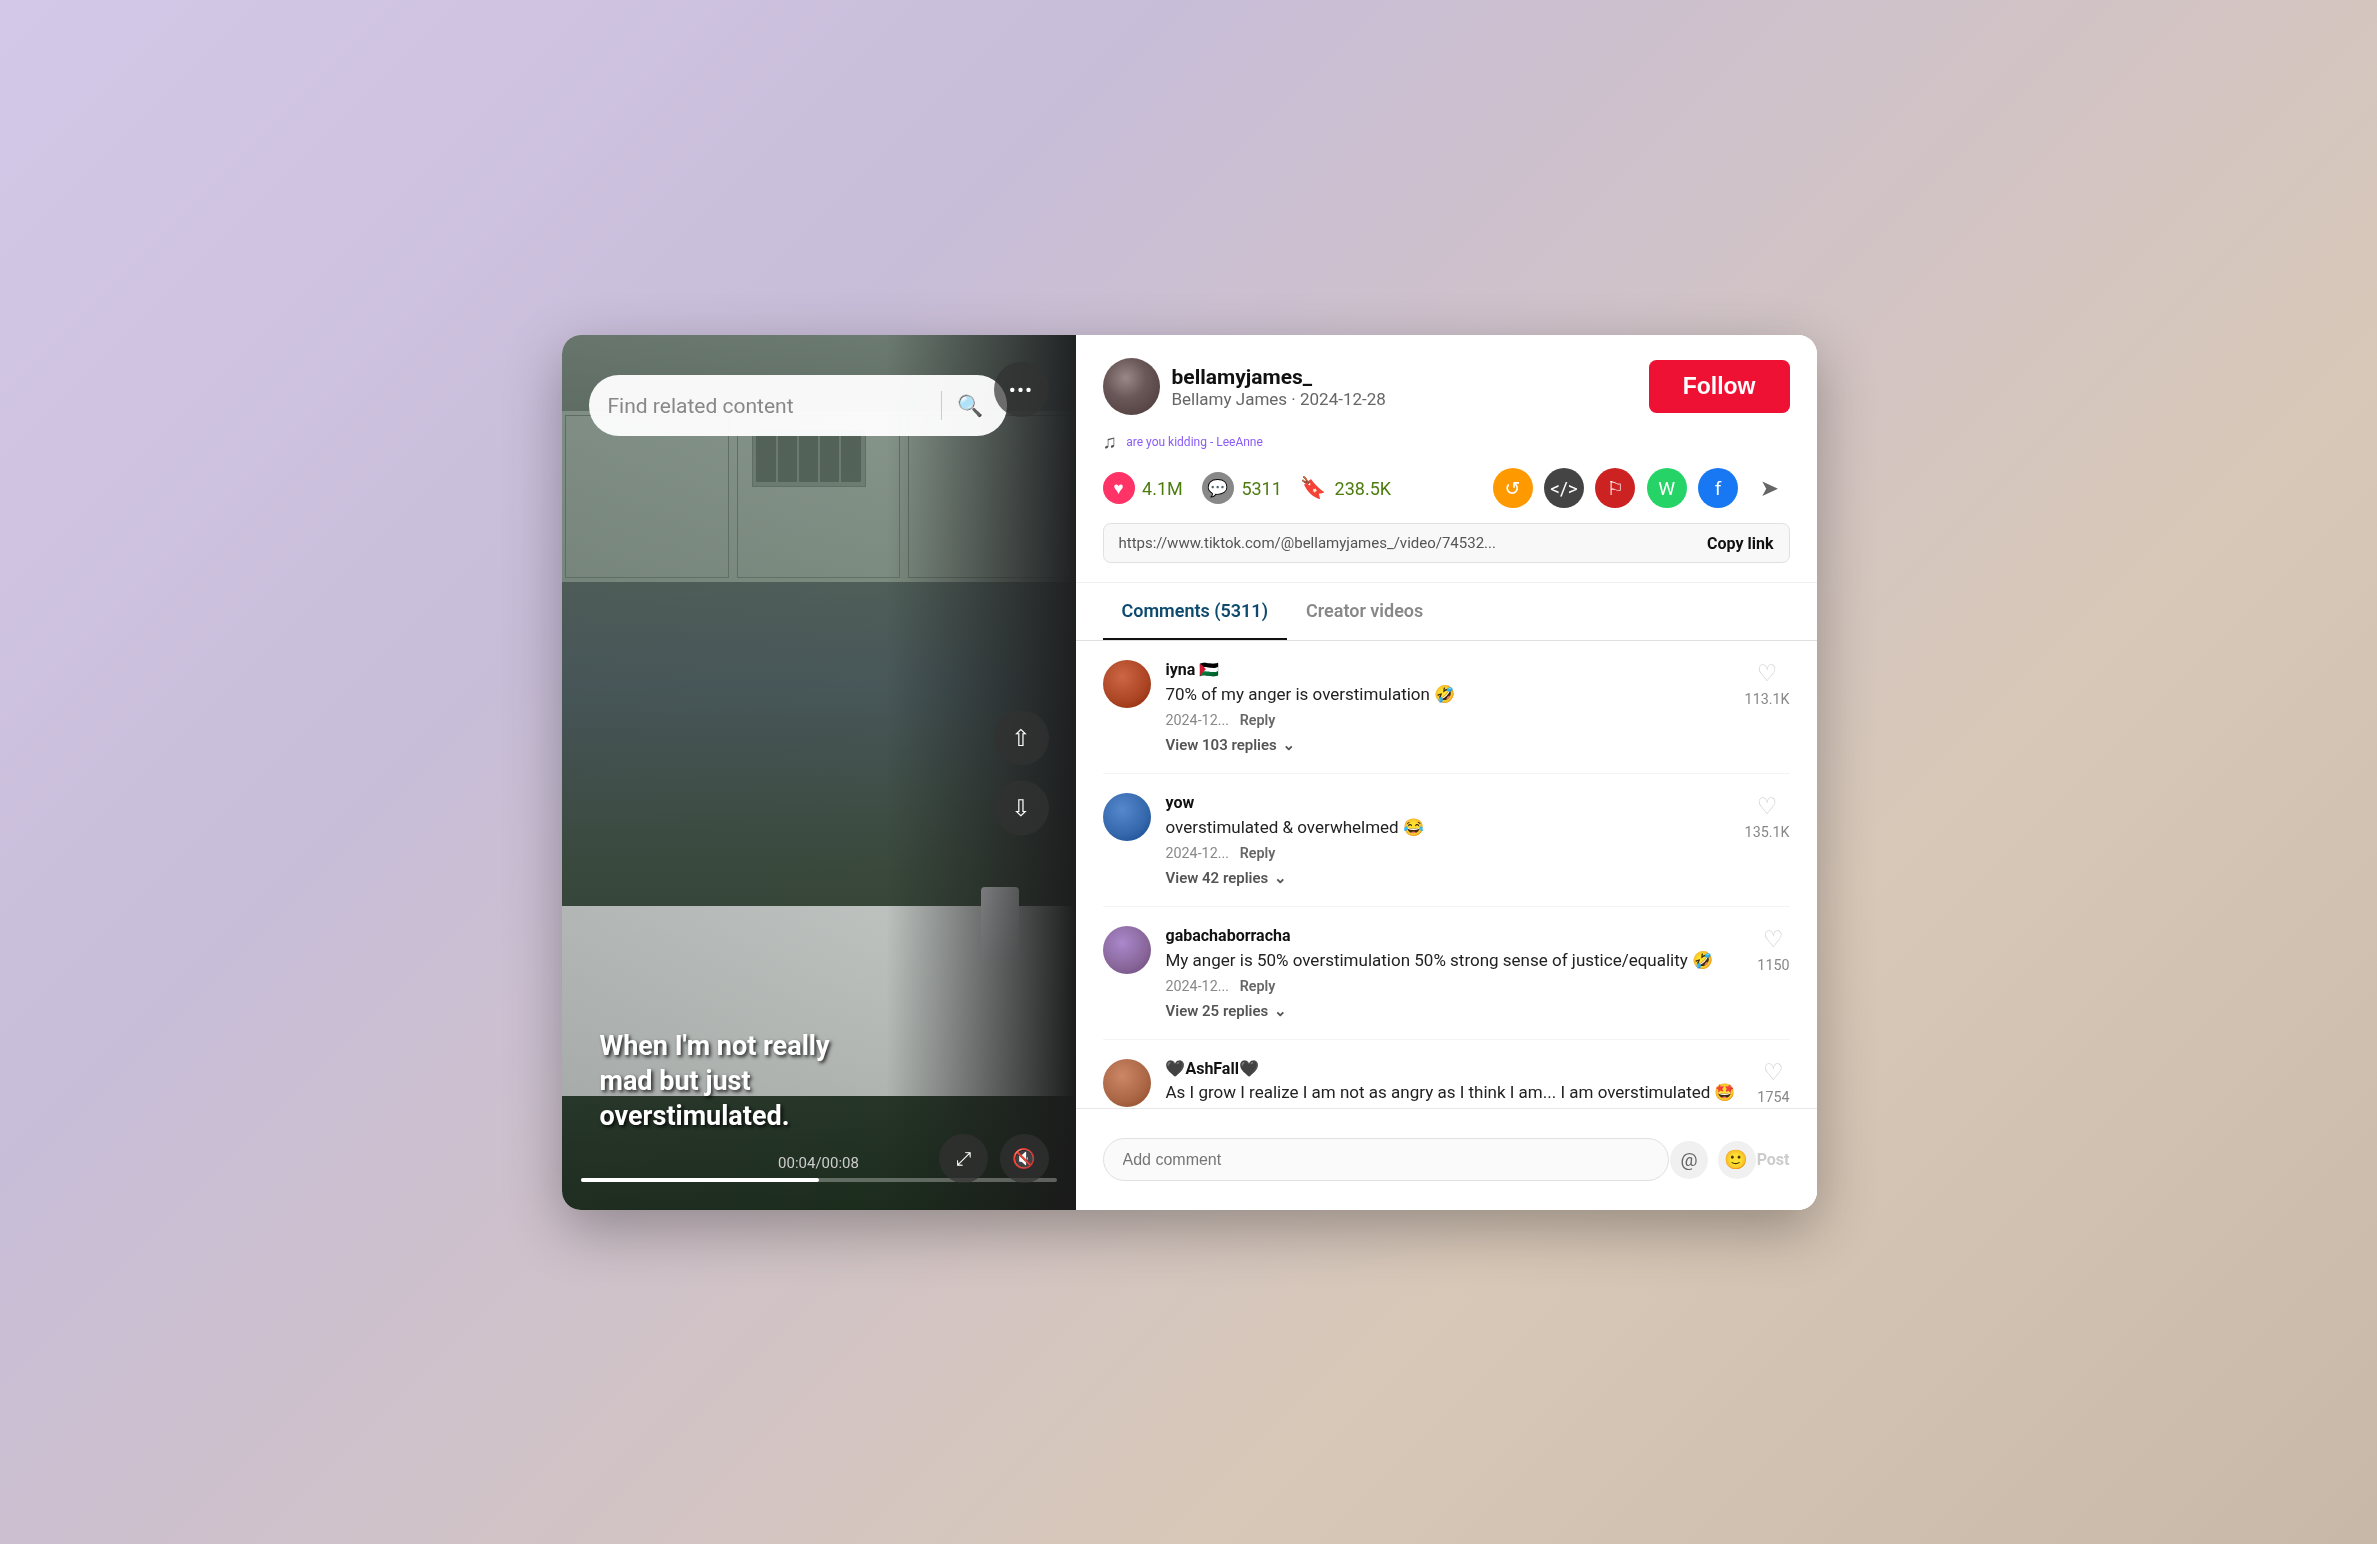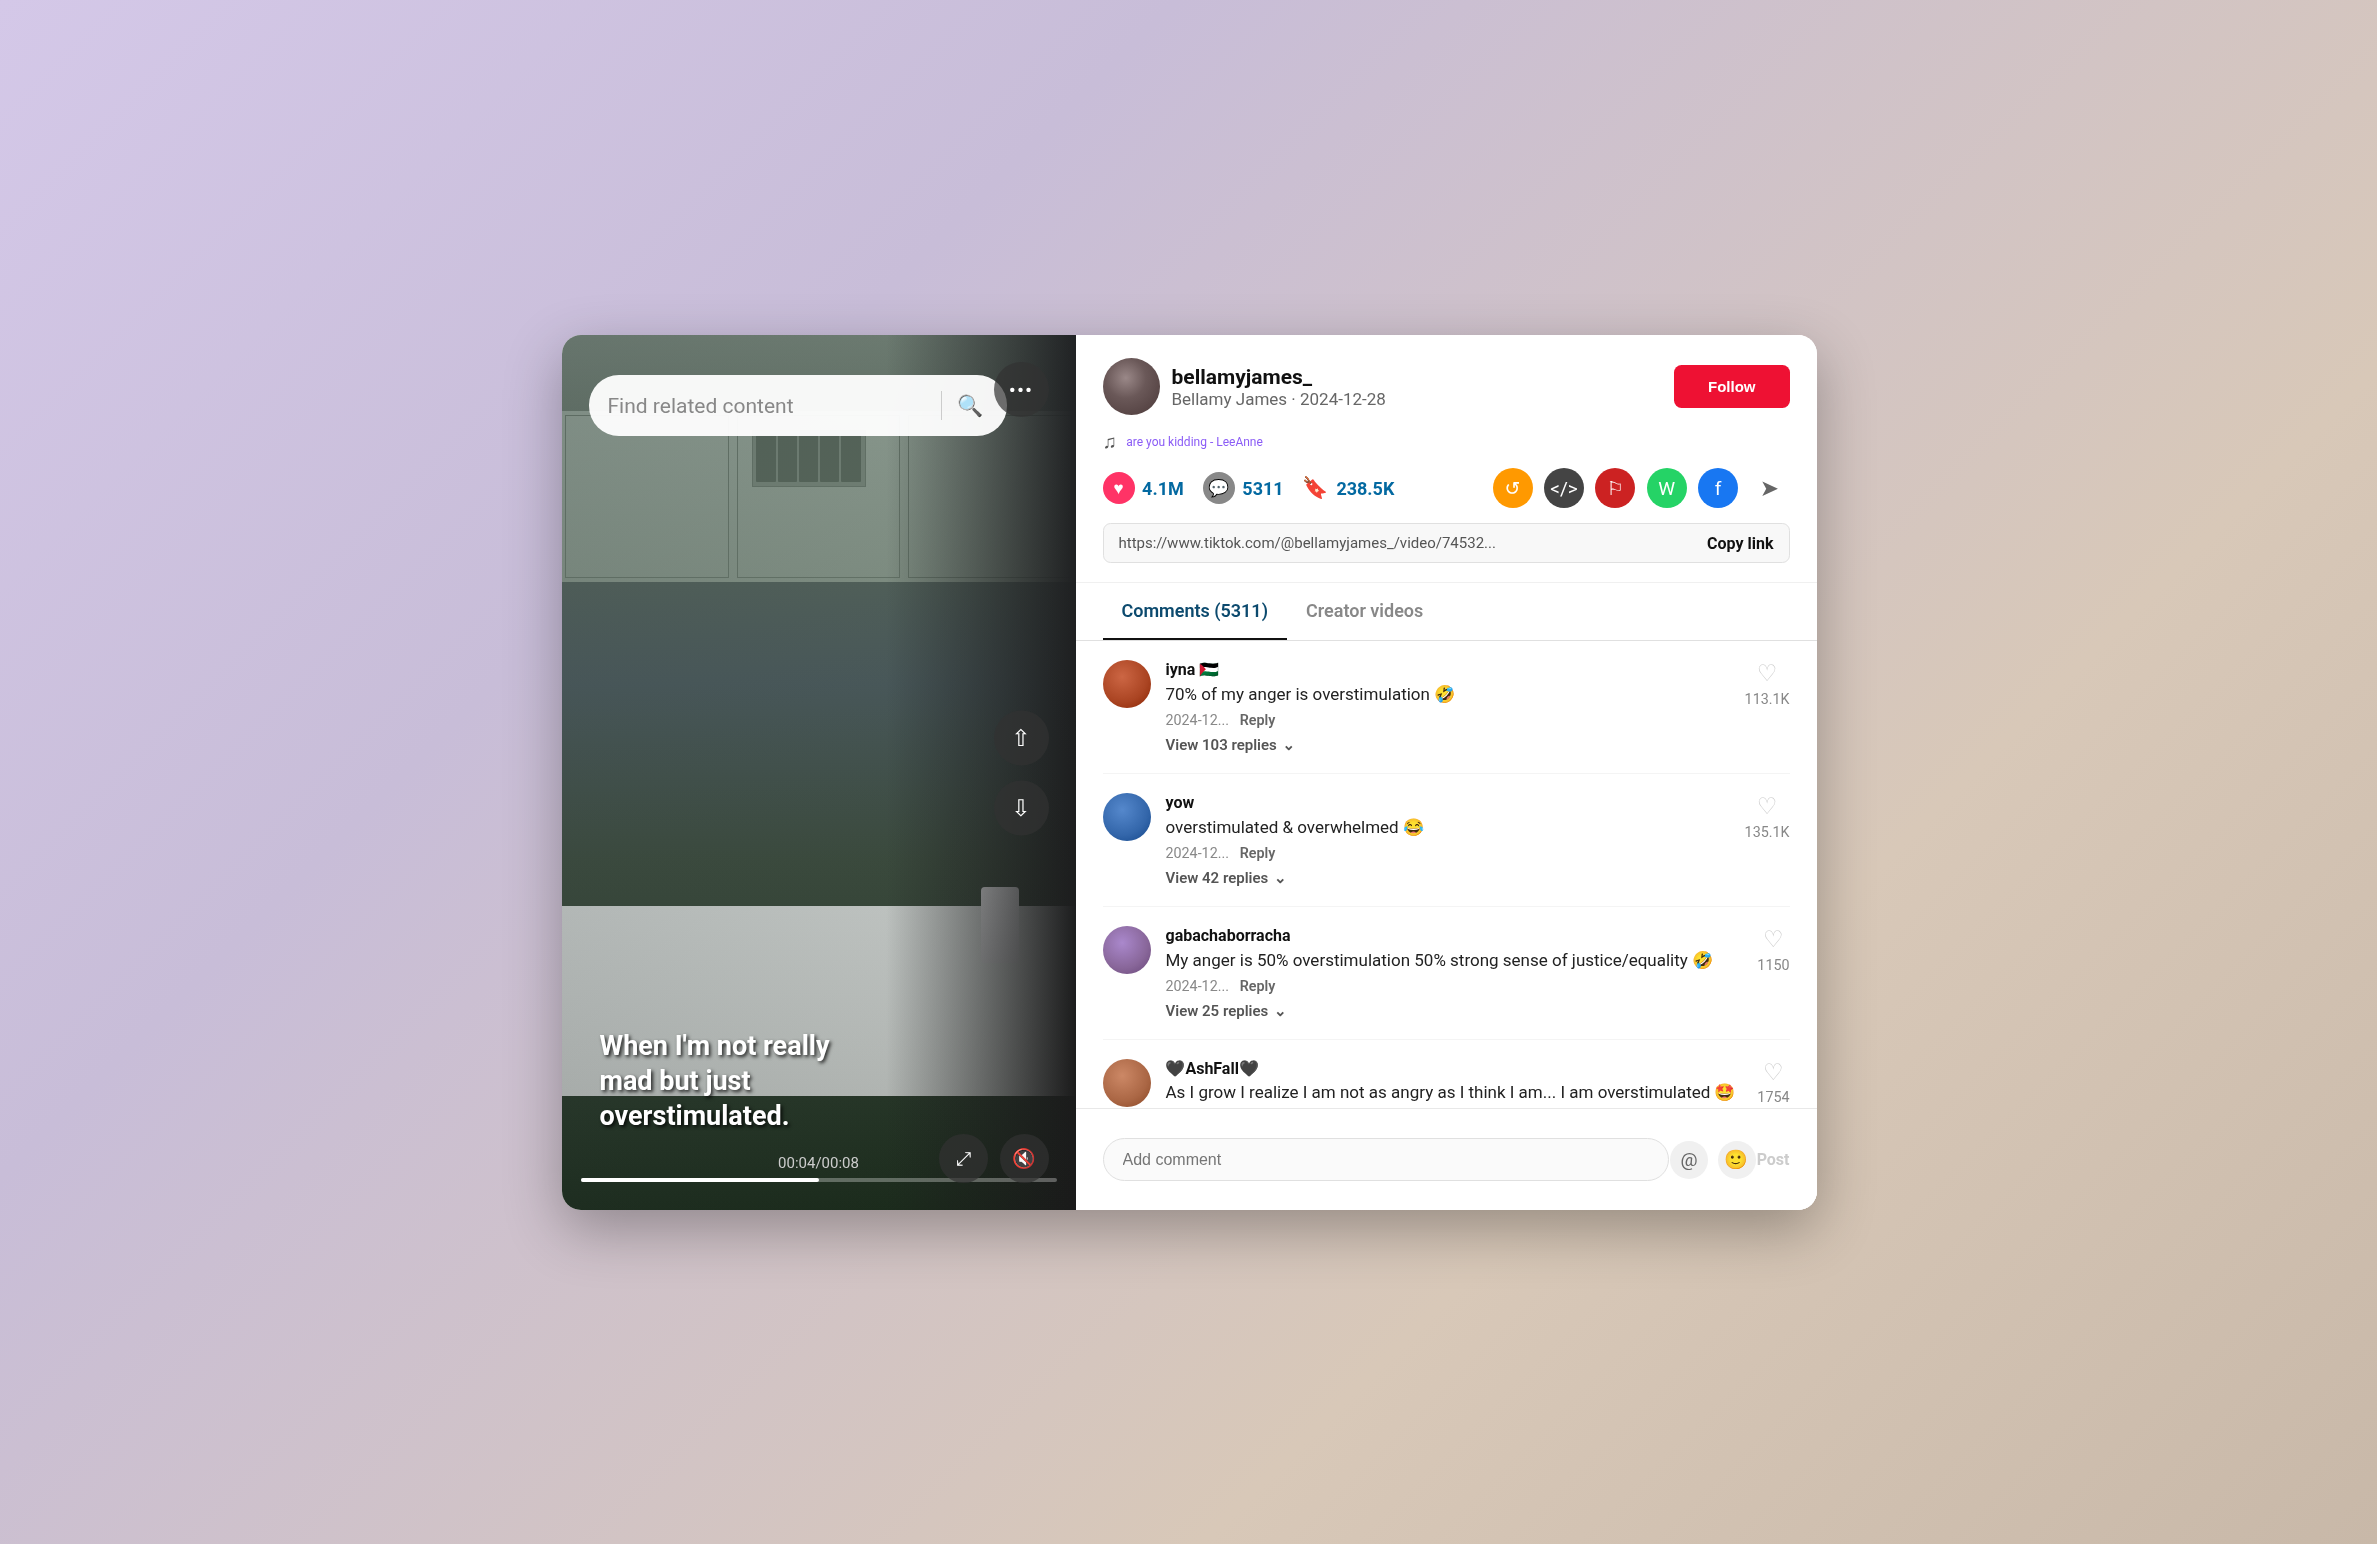--- a/index.html
+++ b/index.html
@@ -252,21 +252,21 @@
     .user-subinfo {
       font-size: 17px;
       color: #666;
     }
     .follow-btn {
       background: #ee1133;
       color: #fff;
       border: none;
       border-radius: 7.6px;
       padding: 13.3px 34px;
-      font-size: 15px;
+      font-size: 23px;
       font-weight: 700;
       cursor: pointer;
     }
     
     .music-row {
       display: flex;
       align-items: center;
       gap: 9.5px;
       margin-bottom: 15px;
     }
@@ -293,22 +293,22 @@
     .stat-icon {
       font-size: 25px;
     }
     .stat-icon.heart { color: #ff3366; background: #ff3366; width: 32px; height: 32px; border-radius: 50%; display: flex; align-items: center; justify-content: center; font-size: 17px; }
     .stat-icon.heart span { color: #fff; }
     .stat-icon.comment { color: #888; background: #888; width: 32px; height: 32px; border-radius: 50%; display: flex; align-items: center; justify-content: center; font-size: 17px; }
     .stat-icon.comment span { color: #fff; }
     .stat-icon.bookmark { color: #888; font-size: 21px; }
     .stat-count {
       font-size: 18px;
-      color: #0369a1;
-      font-weight: 700;
+      color: #4d7c0f;
+      font-weight: 400;
     }
     .share-icons {
       margin-left: auto;
       display: flex;
       align-items: center;
       gap: 11.4px;
     }
     .share-icon {
       width: 40px; height: 40px;
       border-radius: 50%;

